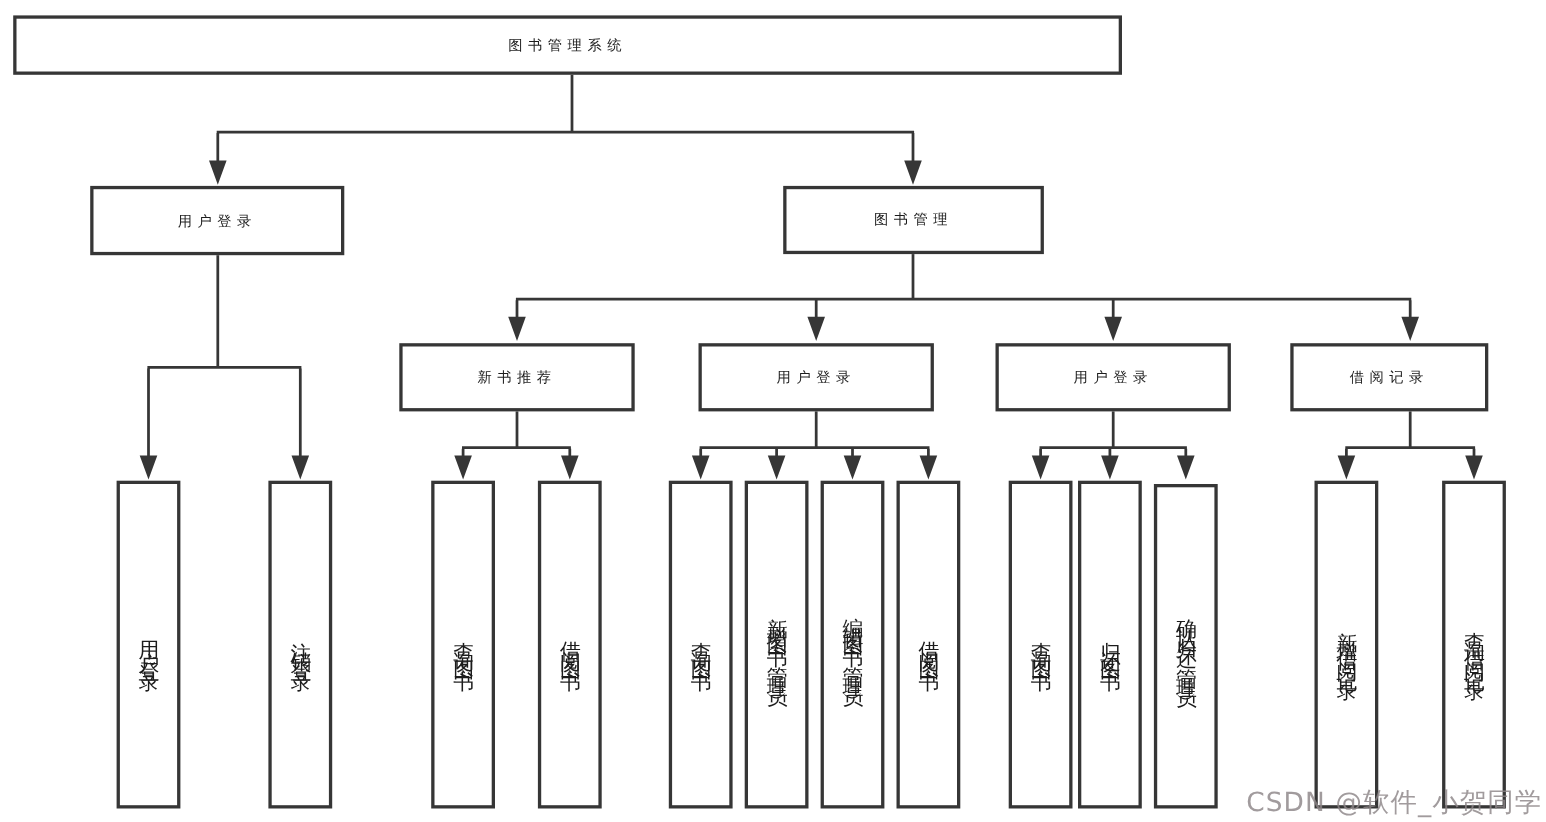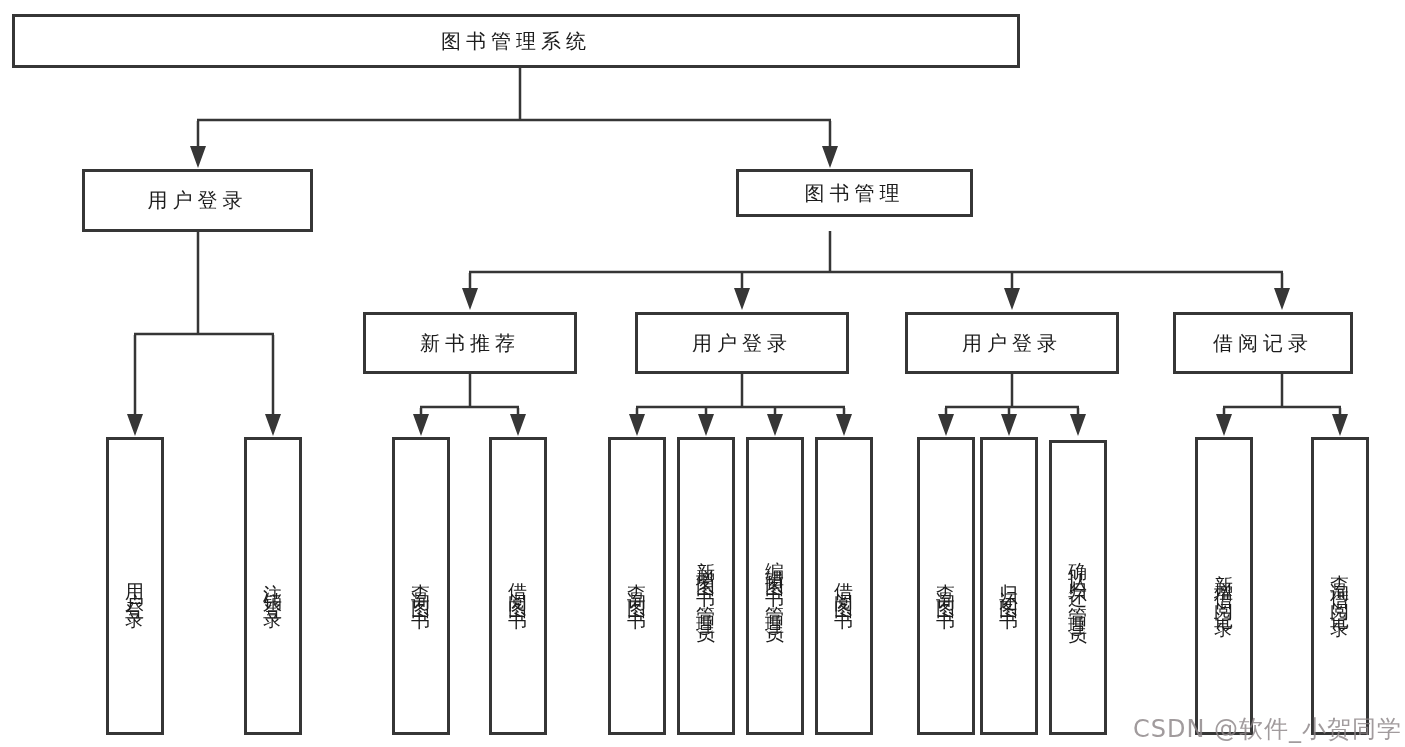--- a/index.html
+++ b/index.html
@@ -19,21 +19,21 @@
   }
   .box {
     position: absolute;
     box-sizing: border-box;
     background: #ffffff;
     border: 3px solid #363636;
     color: #1c1c1c;
     display: flex;
     align-items: center;
     justify-content: center;
-    font-size: 20px;
+    font-size: 13px;
     letter-spacing: 5px;
     white-space: nowrap;
     z-index: 2;
   }
   .vbox {
     writing-mode: vertical-rl;
     text-orientation: mixed;
     font-size: 19px;
     letter-spacing: 9px;
     line-height: 1;
@@ -114,21 +114,21 @@
         M1001,414 H1017 L1009,436 Z
         M1070,414 H1086 L1078,436 Z
         M1216,414 H1232 L1224,436 Z
         M1332,414 H1348 L1340,436 Z"></path>
     </g>
   </svg>
 
   <div class="box" style="left:12px; top:14px; width:1008px; height:54px;">图书管理系统</div>
 
   <div class="box" style="left:82px; top:169px; width:231px; height:63px;">用户登录</div>
-  <div class="box" style="left:712px; top:169px; width:237px; height:48px;margin-left:24px;">图书管理</div>
+  <div class="box" style="left:712px; top:169px; width:237px; height:62px;">图书管理</div>
 
   <div class="box" style="left:363px; top:312px; width:214px; height:62px;">新书推荐</div>
   <div class="box" style="left:635px; top:312px; width:214px; height:62px;">用户登录</div>
   <div class="box" style="left:905px; top:312px; width:214px; height:62px;">用户登录</div>
   <div class="box" style="left:1173px; top:312px; width:180px; height:62px;">借阅记录</div>
 
   <div class="box vbox" style="left:106px; top:437px; width:58px; height:298px;">用户登录</div>
   <div class="box vbox" style="left:244px; top:437px; width:58px; height:298px;">注销登录</div>
 
   <div class="box vbox" style="left:392px; top:437px; width:58px; height:298px;">查询图书</div>

